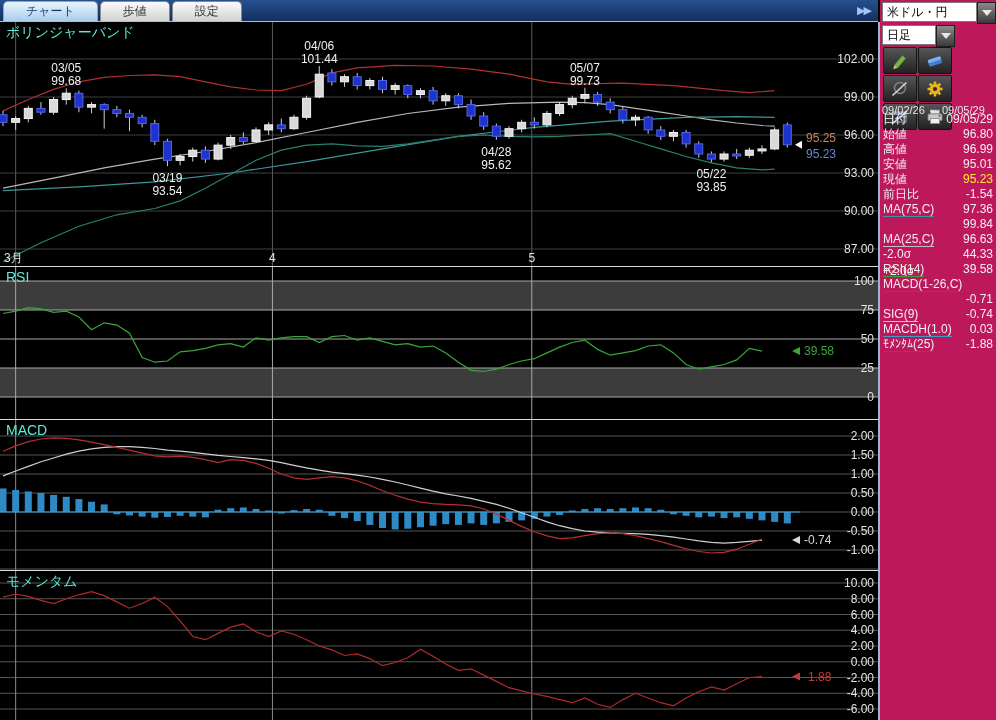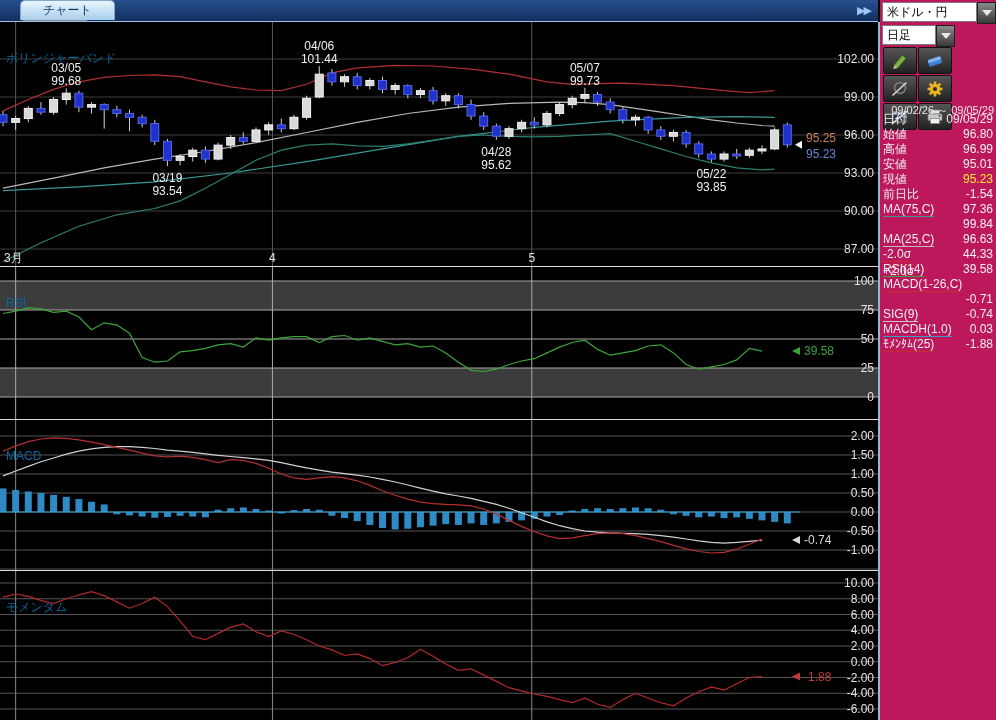--- a/index.html
+++ b/index.html
@@ -1,50 +1,50 @@
 <!DOCTYPE html>
 <html><head>
 <meta charset="utf-8">
 <style>
   html,body{margin:0;padding:0;background:#000;}
   body{width:996px;height:720px;position:relative;overflow:hidden;
        font-family:"Liberation Sans",sans-serif;-webkit-font-smoothing:none;}
   
   .tabbar{position:absolute;top:0;left:0;width:878px;height:22px;
           background:linear-gradient(#27508f,#122d5c);}
-  .tabs{display:flex;padding-left:20px;height:22px;align-items:flex-start;flex-direction:column;}
+  .tabs{display:flex;padding-left:3px;height:22px;align-items:center;}
   .tab{height:19px;line-height:19px;padding:0 22px;margin-right:2px;font-size:12px;
        border-radius:5px 5px 0 0;background:linear-gradient(#fbfbfb,#d2d2d2);
        color:#333;border:1px solid #8a8a8a;border-bottom:none;cursor:default;}
   .tab.active{background:linear-gradient(#eaf5fd,#a9cdec);color:#143a6d;border-color:#7fa8cc;}
   .tab-underline{position:absolute;top:21px;left:0;width:878px;height:1px;background:#9cc3e8;}
   .overflow{position:absolute;right:8px;top:4px;color:#9fc6f2;font-size:11px;letter-spacing:-2px;}
   
   .charts{position:absolute;top:22px;left:0;width:878px;height:698px;background:#000;
           border-right:2px solid #9db3cf;}
   .charts svg{position:absolute;left:0;display:block;}
   #main-svg{top:0;}
   #rsi-svg{top:245px;}
   #macd-svg{top:398px;}
   #mom-svg{top:549px;}
   .sep{position:absolute;left:0;width:878px;height:1px;background:#dcdcdc;}
-  .plabel{position:absolute;left:6px;color:#0369a1;font-size:12px;line-height:13px;margin-top:26px;}
+  .plabel{position:absolute;left:6px;color:#5eead4;font-size:14px;line-height:13px;}
   
   .rpanel{position:absolute;top:0;left:880px;width:116px;height:720px;background:#be185d;}
   .sel{position:absolute;left:2px;display:flex;height:19px;}
   .selfield{background:#fff;color:#000;font-size:12px;line-height:18px;height:18px;
             padding-left:4px;border:1px solid #7a7a7a;overflow:hidden;white-space:nowrap;}
   .selbtn{width:17px;height:20px;background:linear-gradient(#8a8a8a,#3a3a3a);
           border:1px solid #1d1d1d;display:flex;align-items:center;justify-content:center;}
   .caret{width:0;height:0;border-left:5px solid transparent;border-right:5px solid transparent;
          border-top:6px solid #e8e8e8;}
   .toolbar{position:absolute;left:3px;top:47px;width:104px;display:flex;flex-wrap:wrap;}
   .tbtn{width:32px;height:25px;margin:0 1px 1px 0;border:1px solid #141414;border-radius:2px;
         background:linear-gradient(#555,#222);display:flex;align-items:center;justify-content:center;}
-  .daterange{position:absolute;left:2px;top:103px;width:112px;color:#e8e8e8;font-size:11px;text-align:right;}
+  .daterange{position:absolute;left:2px;top:103px;width:112px;color:#e8e8e8;font-size:11px;}
   .qtable{position:absolute;left:0;top:112px;width:116px;}
   .prow{display:flex;justify-content:space-between;height:15px;line-height:15px;
         padding:0 3px;font-size:12px;color:#f0f0f0;}
   .prow .lab{white-space:nowrap;}
   .prow .val{text-align:left;white-space:nowrap;}
 </style>
 </head>
 <body>
 
 <div class="tabbar">

